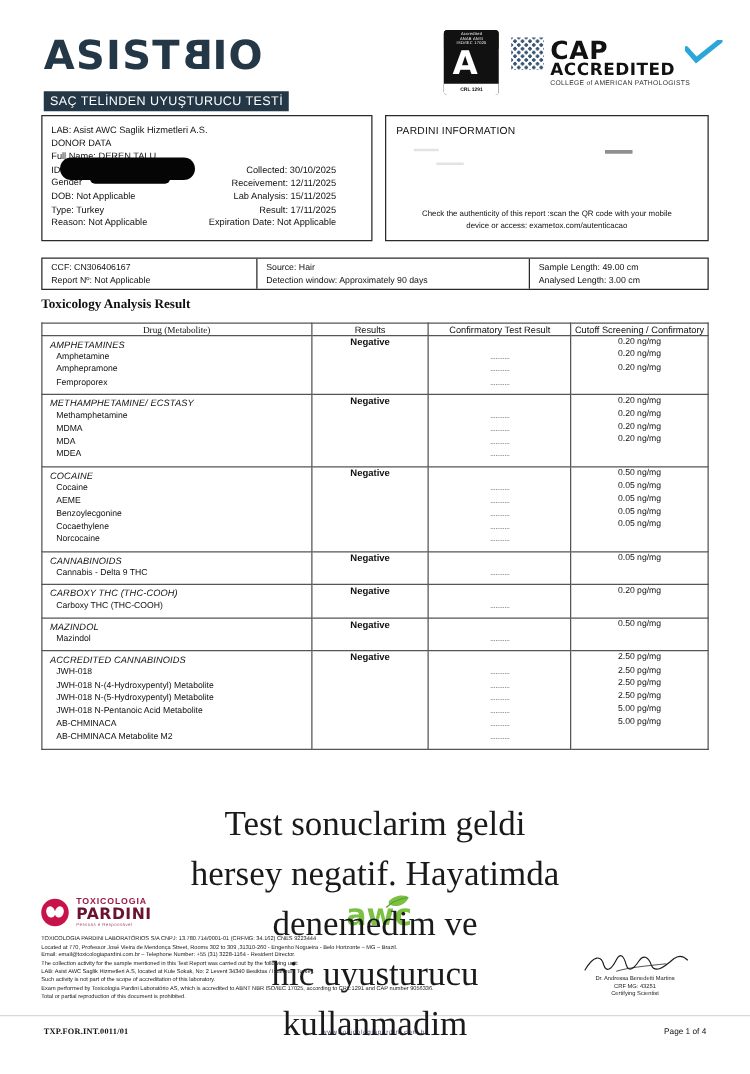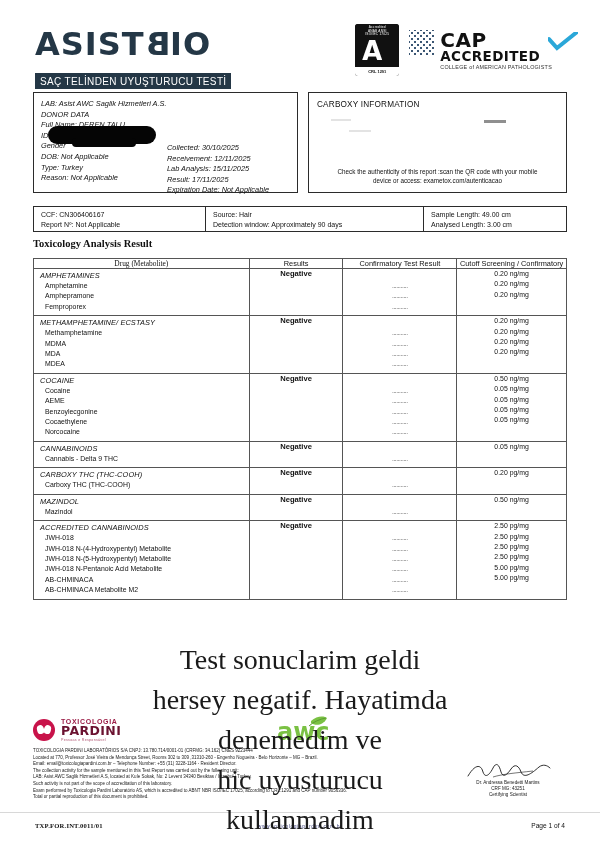--- a/index.html
+++ b/index.html
@@ -63,23 +63,23 @@
     position:relative;width:30px;height:22px;margin-left:-4px;
   }
   .cap-check svg{position:absolute;left:0;top:2px;}
 
   
   .box{position:absolute;border:1px solid #2b2b2b;background:#fff;box-sizing:border-box;}
   #donor-box{left:33px;top:92px;width:265px;height:101px;}
   #safety-box{left:308px;top:92px;width:259px;height:101px;}
 
   .b-line{font-size:7.4px;line-height:10.6px;color:#111;white-space:nowrap;}
-  .donor-inner{padding:6px 0 0 7px;position:relative;height:100%;box-sizing:border-box;font-style:italic;}
+  .donor-inner{padding:6px 0 0 7px;position:relative;height:100%;box-sizing:border-box;}
   .donor-col-l{position:absolute;left:7px;top:6px;}
-  .donor-col-r{position:absolute;left:133px;top:50px;}
+  .donor-col-r{position:absolute;left:133px;top:38px;text-align:right;}
   .redact{
     position:absolute;left:14px;top:33px;width:108px;height:18px;background:#050505;
     border-radius:9px;
   }
   .redact2{
     position:absolute;left:38px;top:45px;width:64px;height:9px;background:#050505;
     border-radius:4px;
   }
 
   .safety-inner{padding:7px 8px 0 8px;height:100%;box-sizing:border-box;position:relative;}
@@ -257,21 +257,21 @@
         <div class="b-line">Receivement: 12/11/2025</div>
         <div class="b-line">Lab Analysis: 15/11/2025</div>
         <div class="b-line">Result: 17/11/2025</div>
         <div class="b-line">Expiration Date: Not Applicable</div>
       </div>
     </div>
   </div>
 
   <div class="box" id="safety-box">
     <div class="safety-inner">
-      <div class="safety-title">CARBOXY INFORMATION</div>
+      <div class="safety-title">PARDINI INFORMATION</div>
       <div class="ghost" style="left:22px;top:26px;width:20px;"></div>
       <div class="ghost" style="left:40px;top:37px;width:22px;"></div>
       <div class="ghost" style="left:175px;top:27px;width:22px;height:3px;background:#6a6a6a;"></div>
       <div class="safety-foot">
         <div>Check the authenticity of this report :scan the QR code with your mobile</div>
         <div>device or access: exametox.com/autenticacao</div>
       </div>
     </div>
   </div>
 

